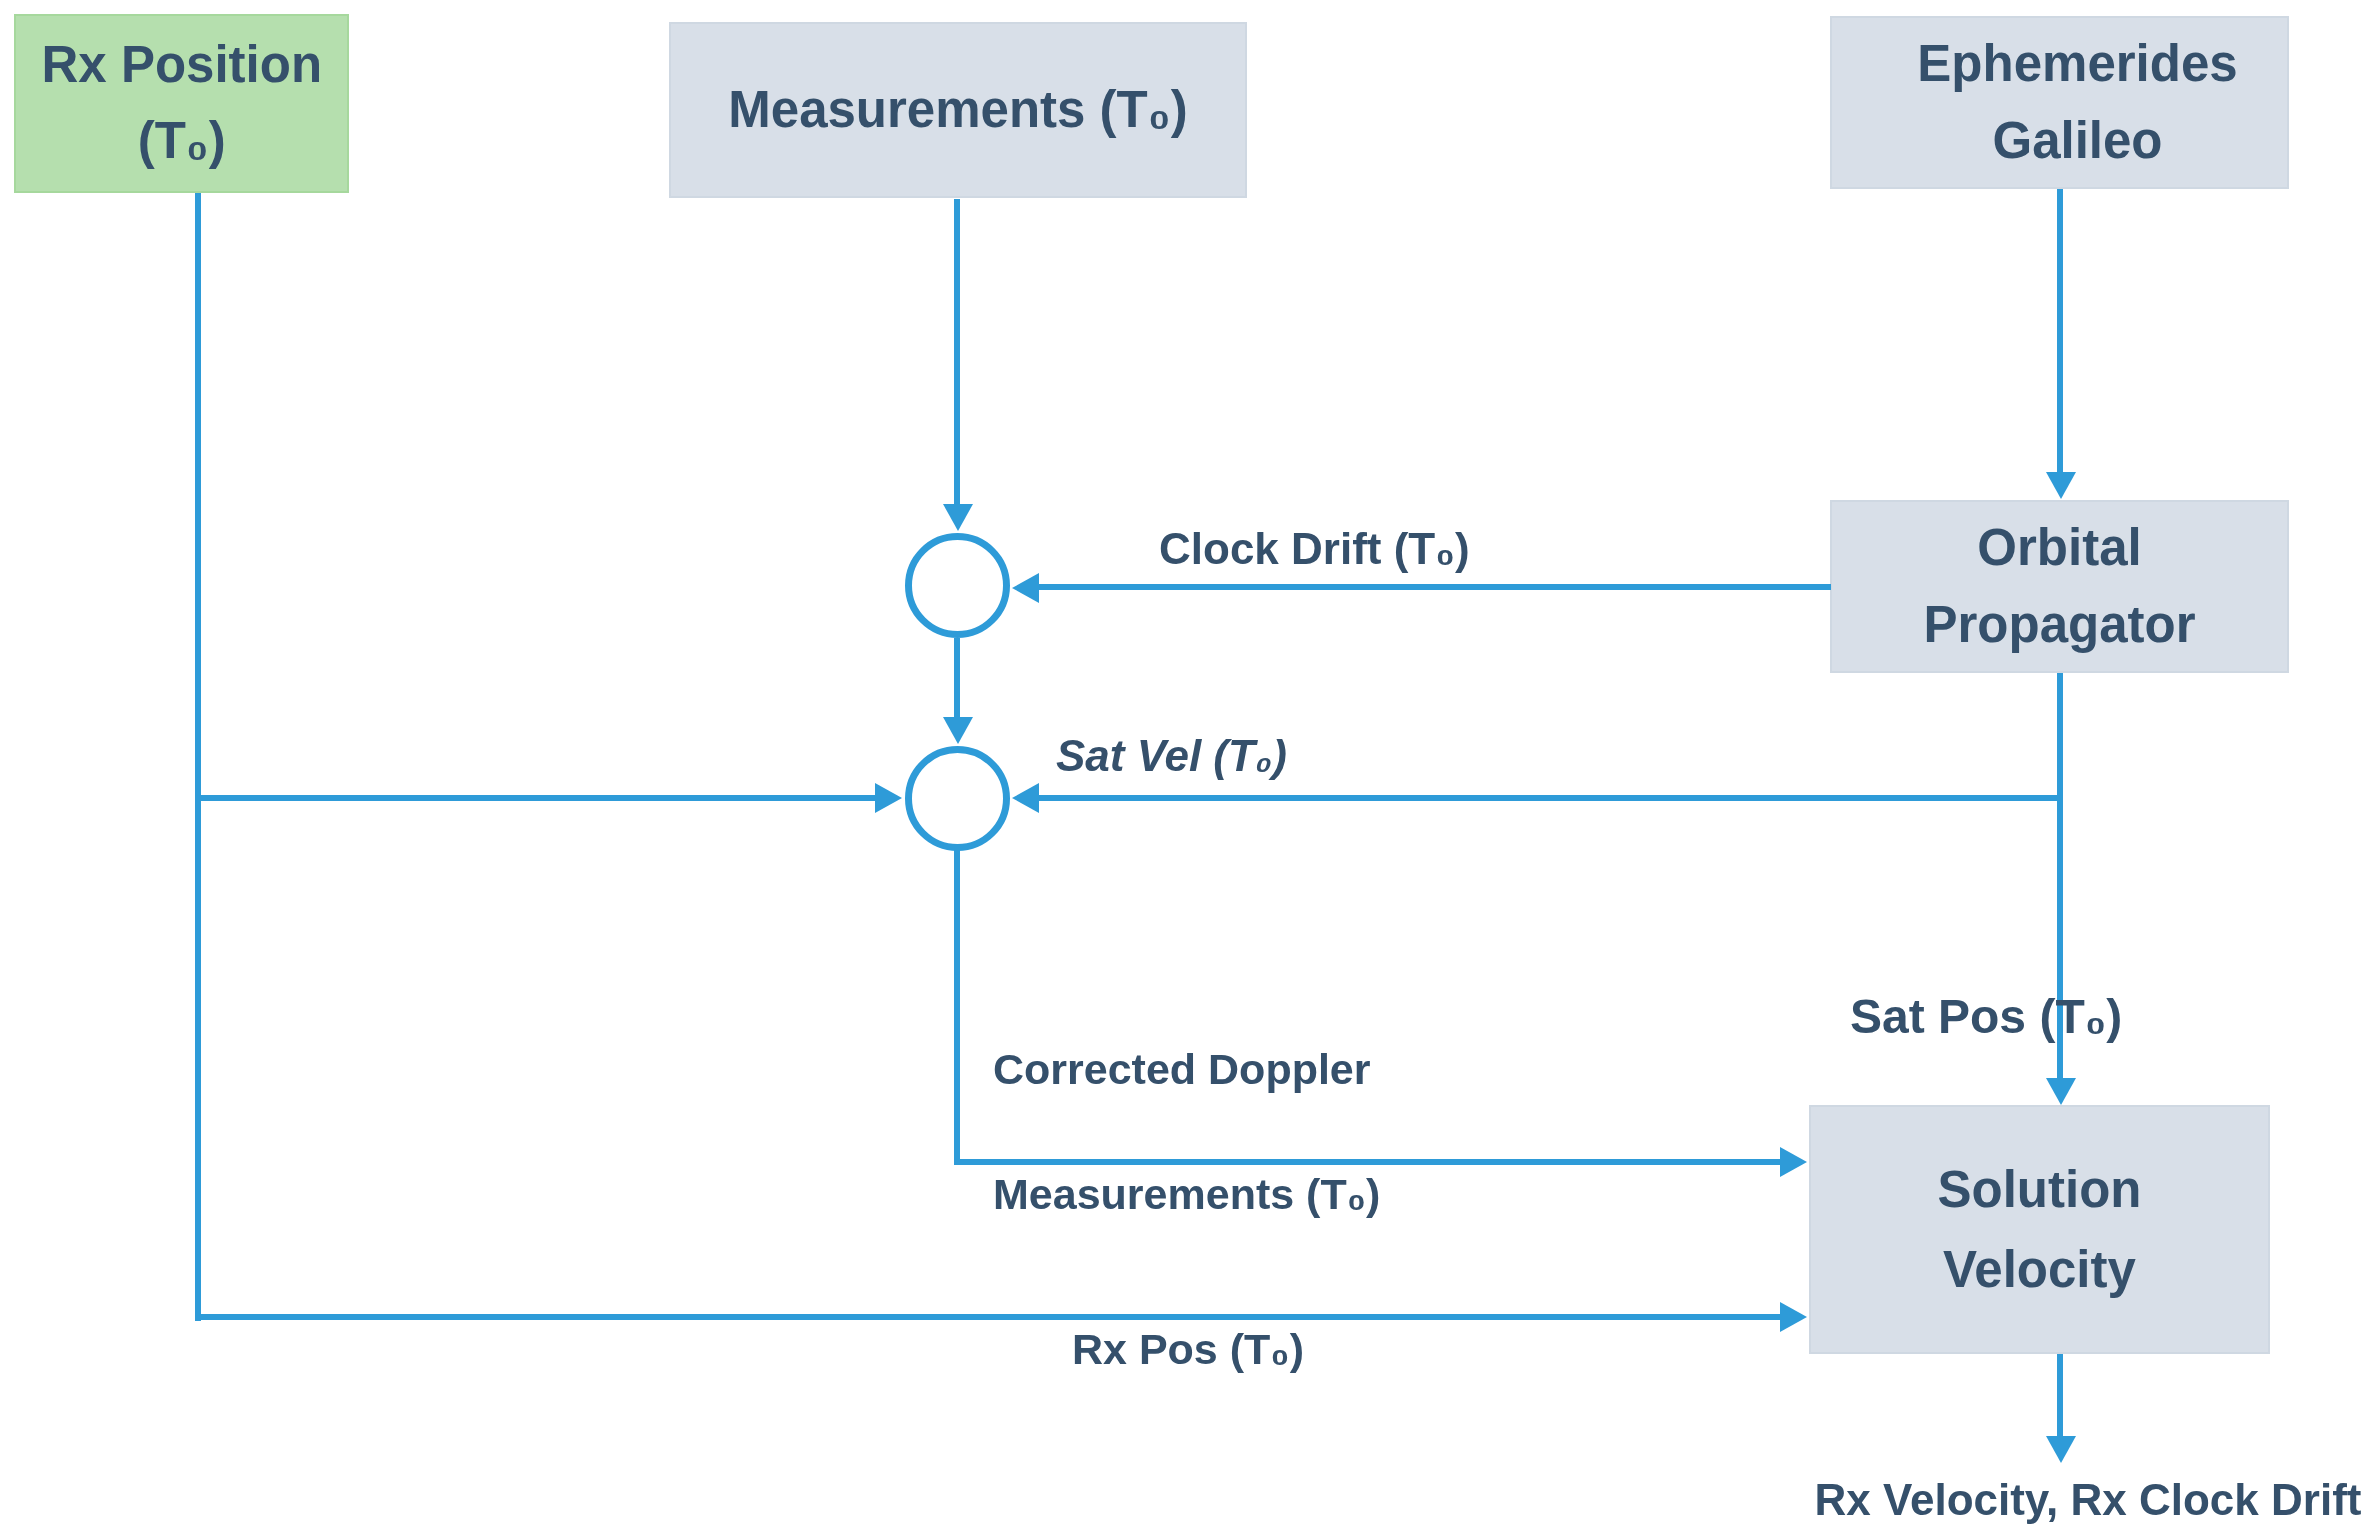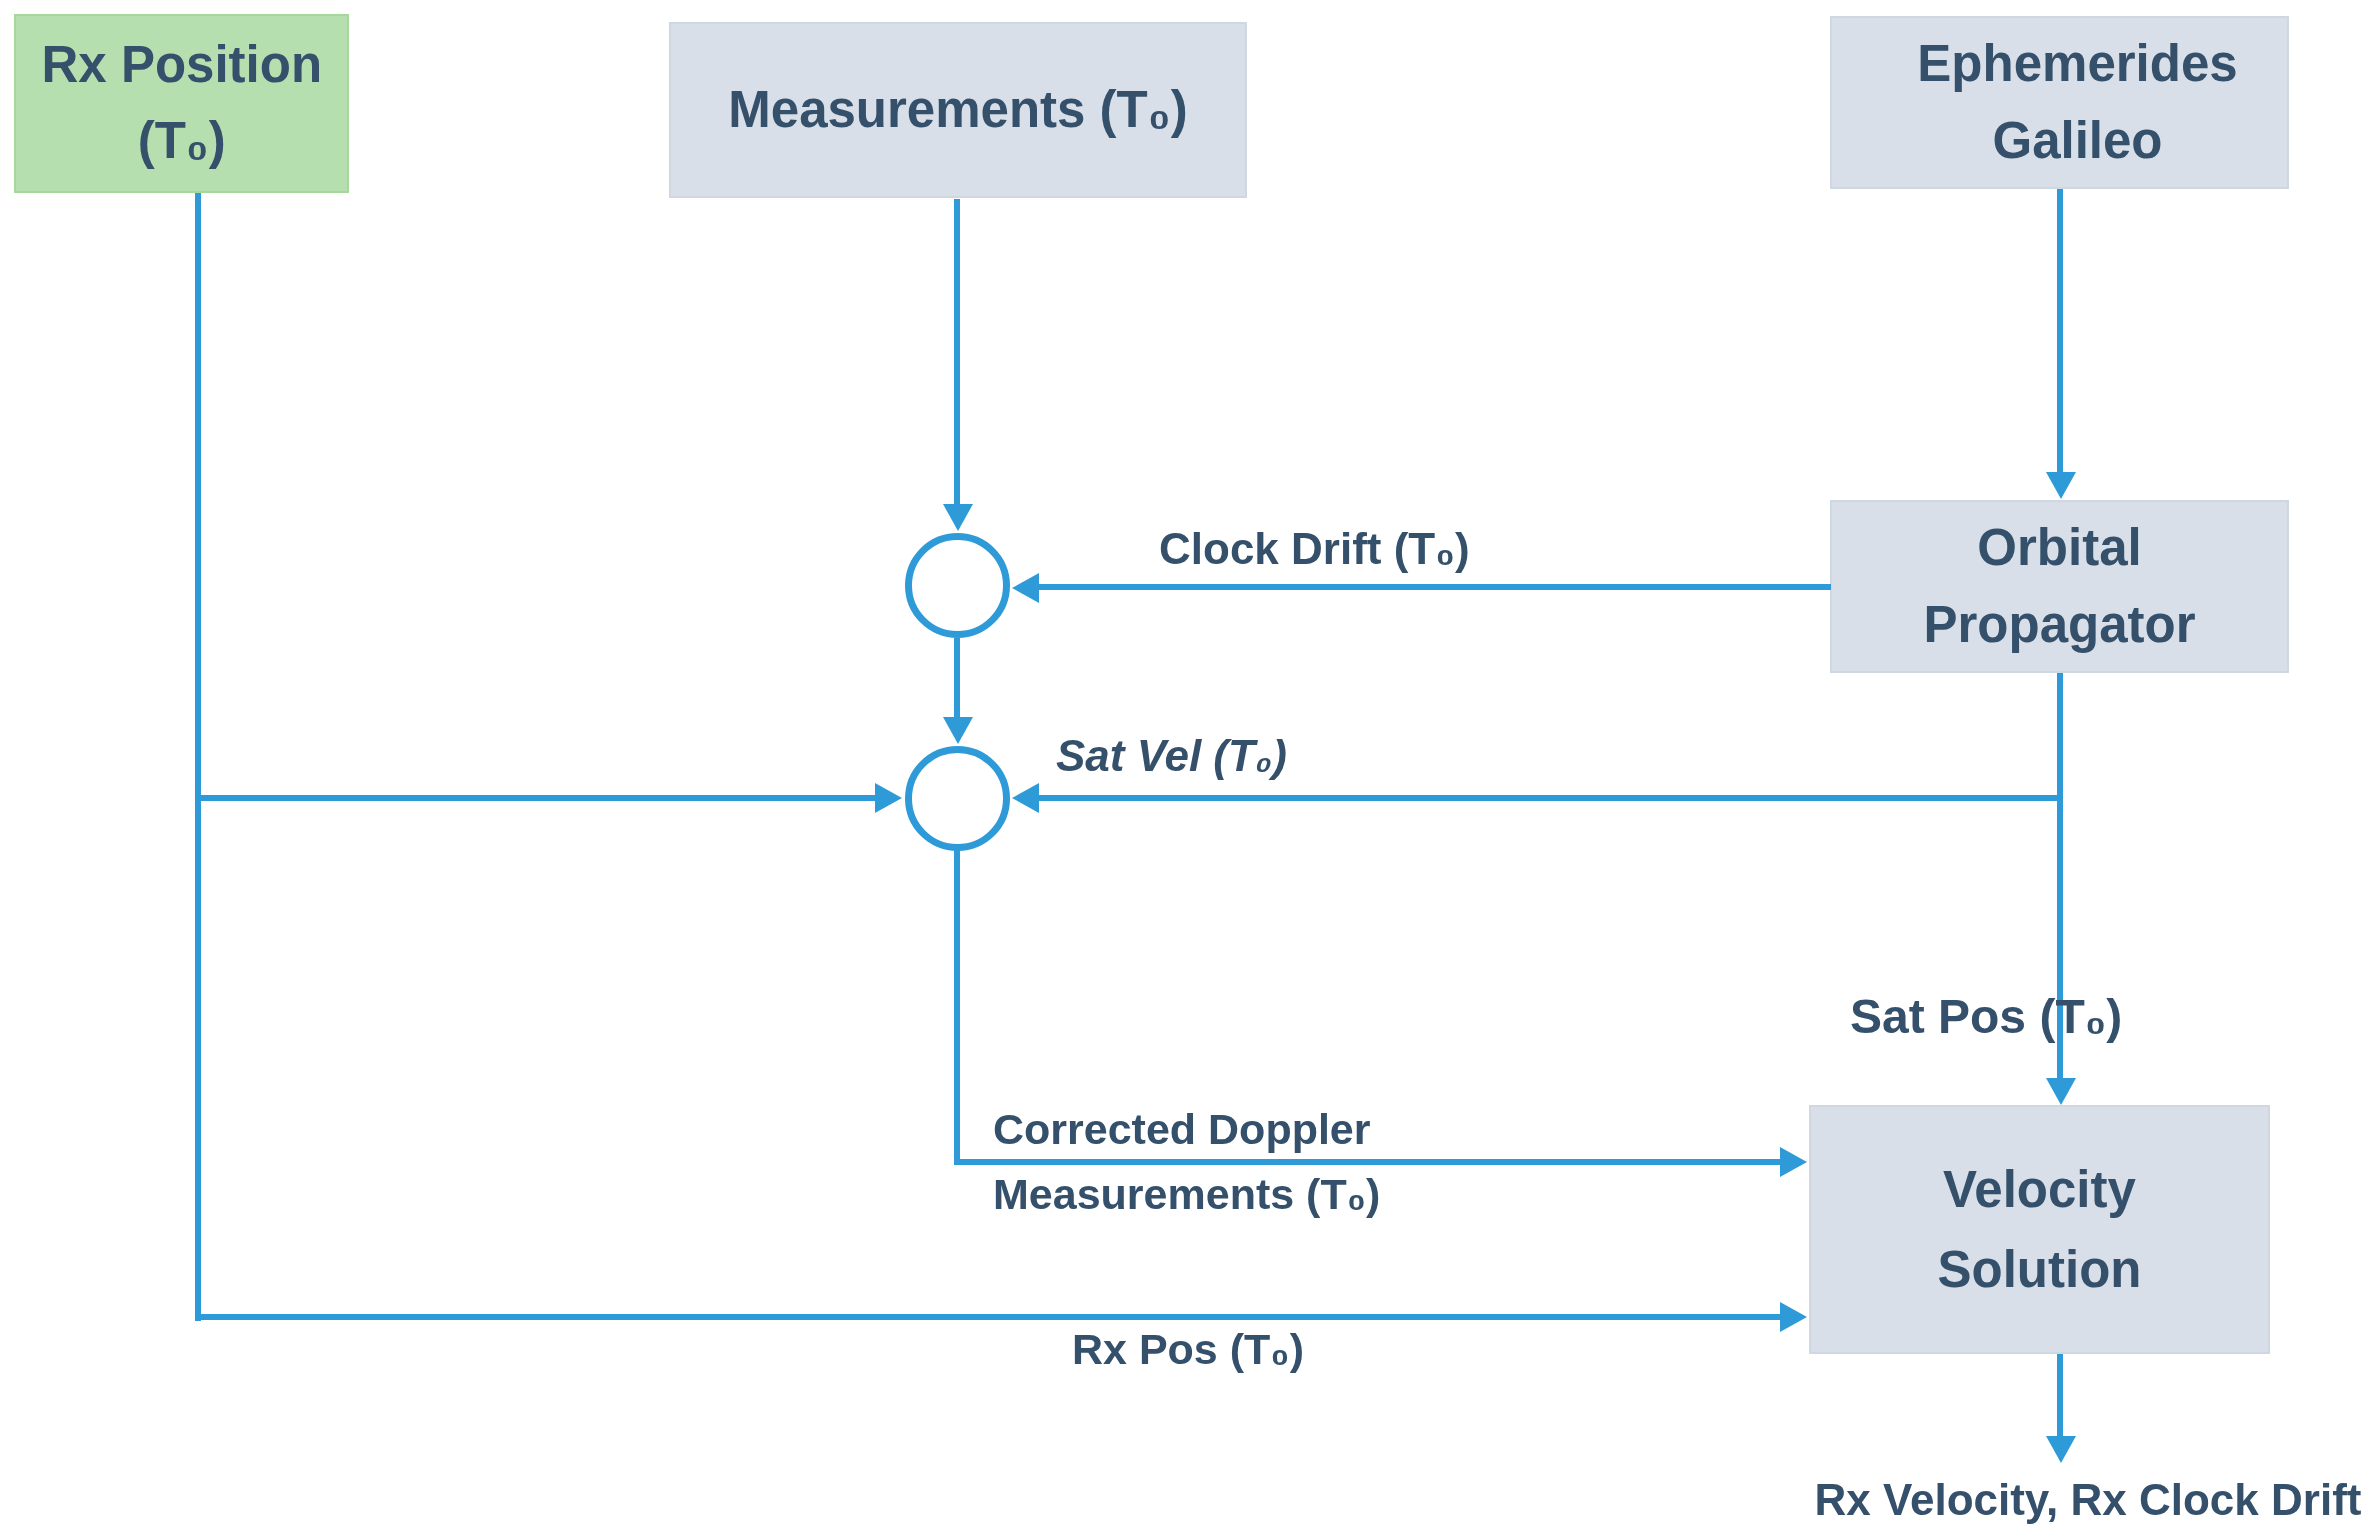--- a/index.html
+++ b/index.html
@@ -67,22 +67,22 @@
     <span>Ephemerides</span>
     <span>Galileo</span>
   </div>
 
   <div class="node" style="left:1830px;top:500px;width:459px;height:173px;">
     <span>Orbital</span>
     <span>Propagator</span>
   </div>
 
   <div class="node" style="left:1809px;top:1105px;width:461px;height:249px;line-height:1.55;">
+    <span>Solution</span>
     <span>Velocity</span>
-    <span>Solution</span>
   </div>
 
   <div class="sum" style="left:905px;top:533px;"></div>
   <div class="sum" style="left:905px;top:746px;"></div>
 
   <div class="vline" style="left:954px;top:199px;height:306px;"></div>
   <div class="ah ah-down" style="left:943px;top:504px;"></div>
 
   <div class="vline" style="left:2057px;top:189px;height:283px;"></div>
   <div class="ah ah-down" style="left:2046px;top:472px;"></div>
@@ -113,21 +113,21 @@
 
   <div class="vline" style="left:2057px;top:1354px;height:83px;"></div>
   <div class="ah ah-down" style="left:2046px;top:1436px;"></div>
 
   <div class="elabel f56" style="left:1159px;top:524px;">Clock Drift (T₀)</div>
 
   <div class="elabel f56" style="left:1056px;top:731px;font-style:italic;">Sat Vel (T₀)</div>
 
   <div class="elabel f60" style="left:1850px;top:989px;">Sat Pos (T₀)</div>
 
-  <div class="elabel f54" style="left:993px;top:1105px;">Corrected Doppler</div>
+  <div class="elabel f54" style="left:993px;top:1045px;">Corrected Doppler</div>
   <div class="elabel f54" style="left:993px;top:1170px;">Measurements (T₀)</div>
 
   <div class="elabel f54" style="left:1072px;top:1325px;">Rx Pos (T₀)</div>
 
   <div class="elabel f56 centered" style="left:2088px;top:1475px;">Rx Velocity, Rx Clock Drift</div>
 
 </div>
 
 
 </body></html>

